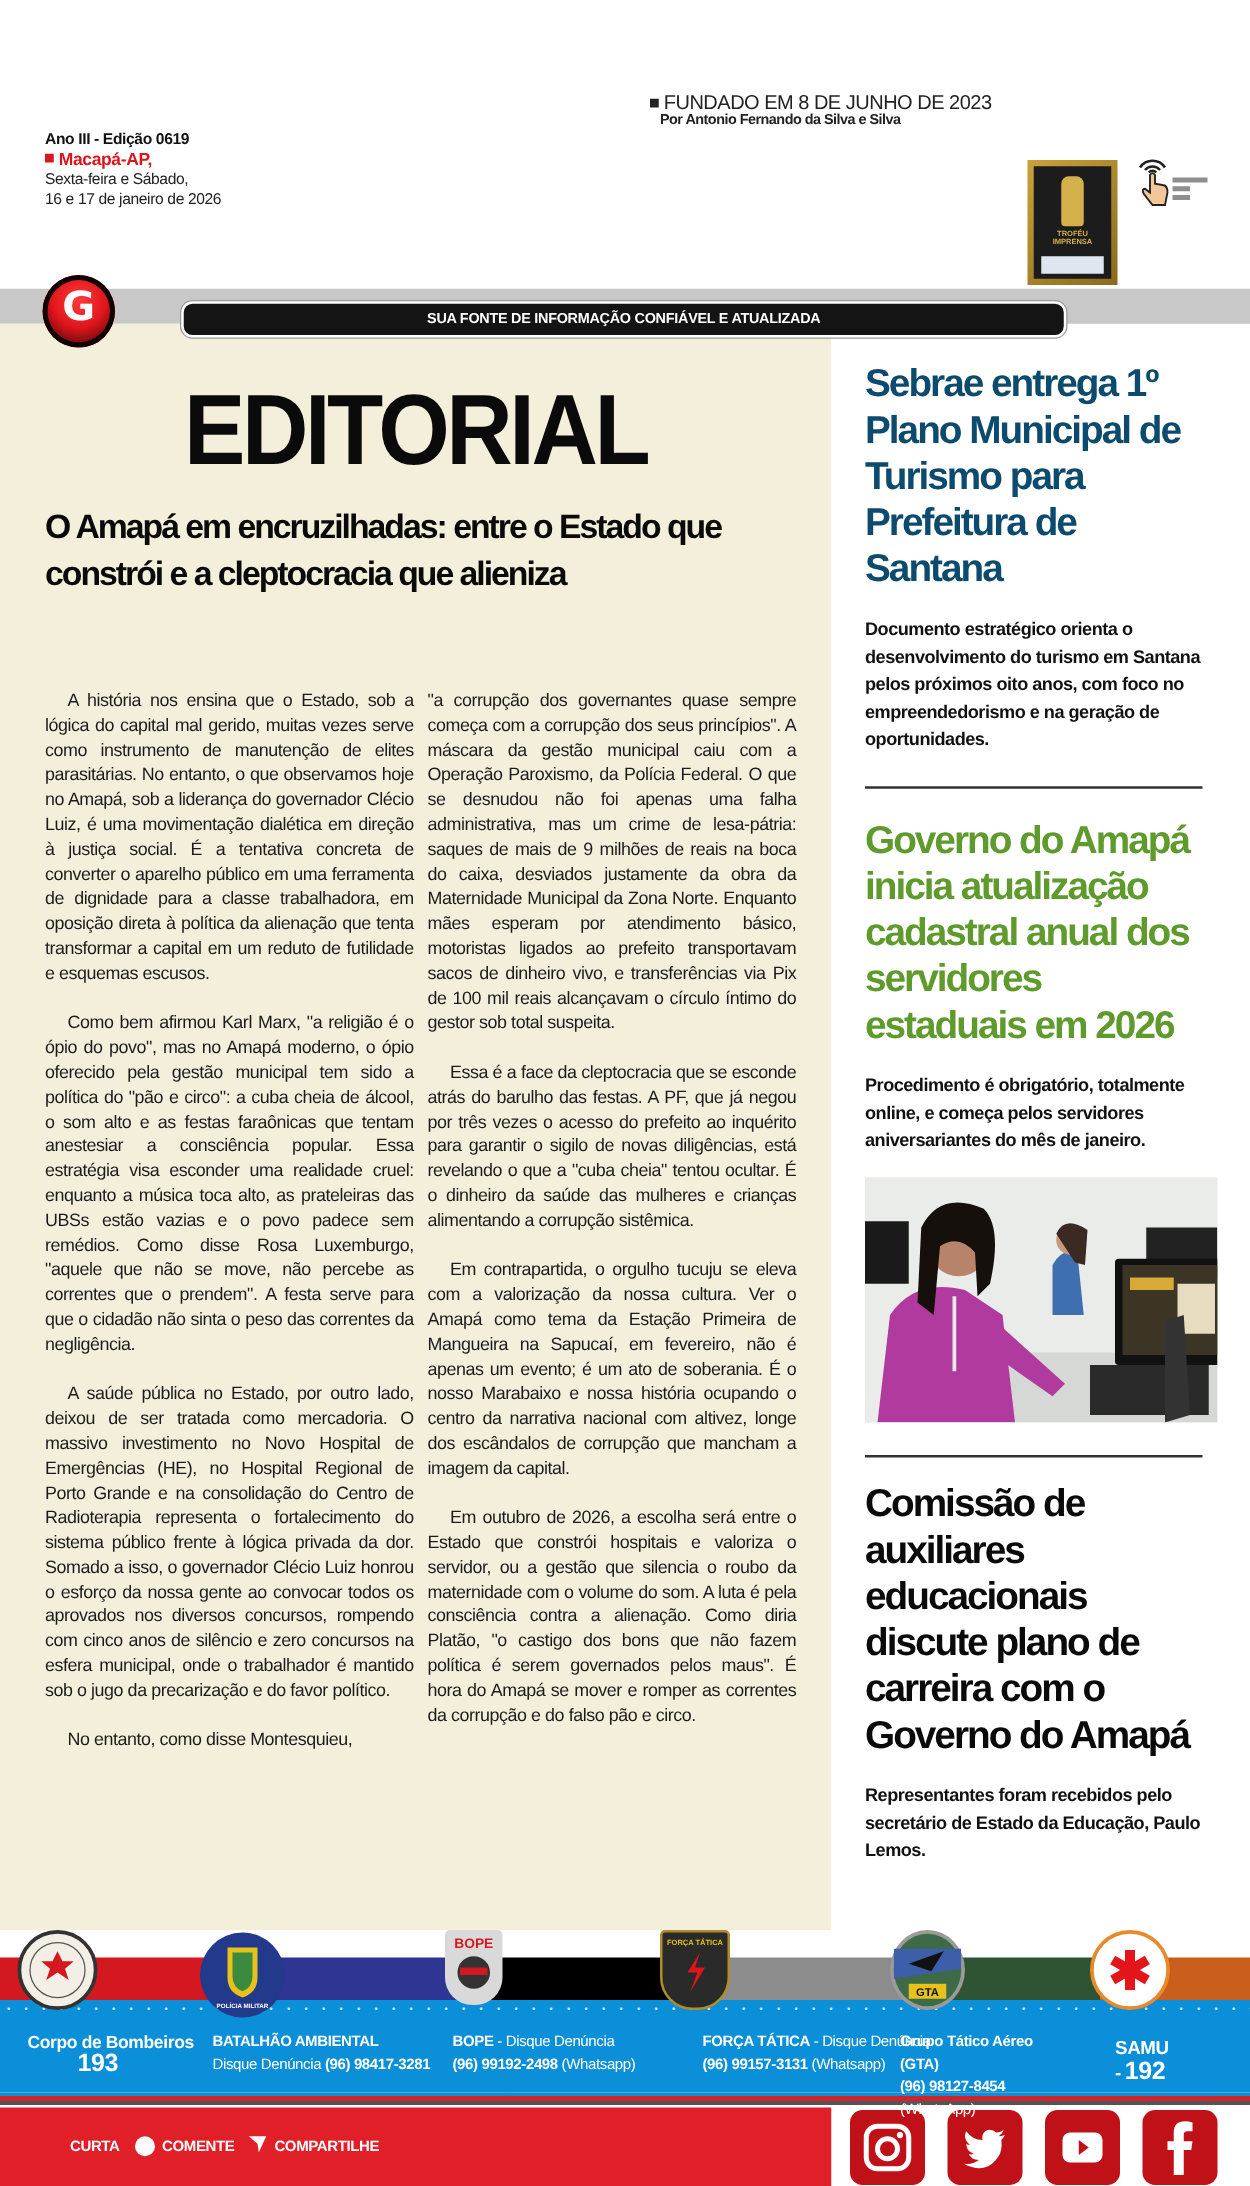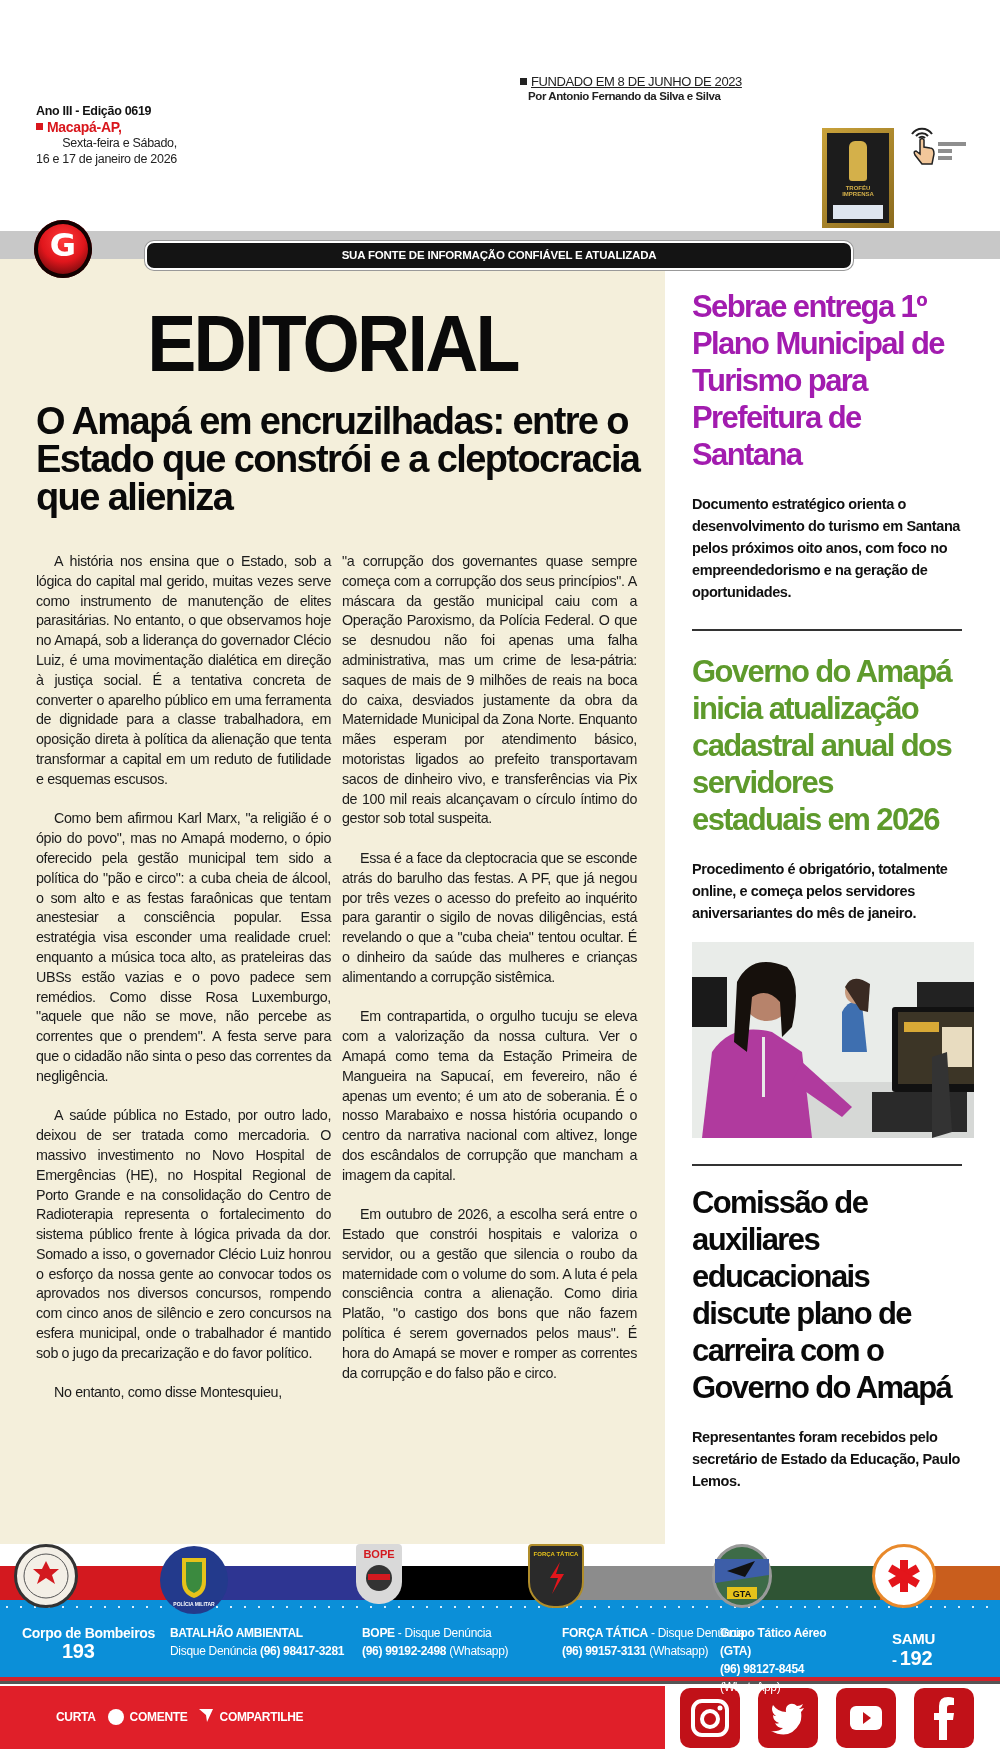--- a/index.html
+++ b/index.html
@@ -5,59 +5,59 @@
   * { margin: 0; padding: 0; box-sizing: border-box; }
   html, body { width: 1000px; height: 1749px; overflow: hidden; background: #ffffff; }
   body { font-family: "Liberation Sans", sans-serif; color: #1a1a1a; position: relative; }
 
   
   .header { position: absolute; top: 0; left: 0; width: 1000px; height: 232px; background: #fff; }
   .edition { position: absolute; left: 36px; top: 103px; font-size: 12.5px; line-height: 16px; letter-spacing: -0.3px; }
   .edition .ano { font-weight: bold; color: #111; }
   .edition .city { font-weight: bold; color: #d9161c; font-size: 14px; }
   .edition .city::before { content: ""; display: inline-block; width: 7px; height: 7px; background: #d9161c; margin-right: 4px; vertical-align: 2px; }
-  .edition .day { color: #222; text-align: right; }
+  .edition .day { color: #222; }
 
   .logo { position: absolute; left: 218px; top: 58px; width: 560px; height: 160px; }
   .logo-ring { position: absolute; left: 0; top: 22px; width: 140px; height: 135px; border-radius: 50%; background: radial-gradient(circle at 50% 40%, #e3262a 0%, #c01a1e 45%, #1a0a0a 70%, #000 100%); }
   .logo-ring::after { content: ""; position: absolute; left: 28px; top: 30px; width: 90px; height: 78px; border-radius: 20px; background: linear-gradient(180deg,#e8252a,#c9171c); border: 4px solid #500; }
   .logo-jornal { position: absolute; left: 140px; top: 15px; font-size: 34px; font-weight: bold; color: #1a1a1a; letter-spacing: -0.5px; font-family: "DejaVu Sans", sans-serif; }
   .logo-word { position: absolute; left: 128px; top: 30px; font-family: "DejaVu Sans", sans-serif; font-weight: bold; font-size: 112px; letter-spacing: -6px; line-height: 130px; background: linear-gradient(180deg, #8a1614 0%, #b8181a 40%, #e3151b 65%, #d9171b 100%); -webkit-background-clip: text; background-clip: text; color: transparent; }
-  .founded { position: absolute; left: 520px; top: 74px; font-size: 13px; color: #222; letter-spacing: -0.4px; text-decoration: underline; }
+  .founded { position: absolute; left: 520px; top: 74px; font-size: 16px; color: #222; letter-spacing: -0.4px; }
   .founded::before { content: ""; display: inline-block; width: 7px; height: 7px; background: #222; margin-right: 4px; vertical-align: 1px; }
   .author { position: absolute; left: 528px; top: 90px; font-size: 11.5px; font-weight: bold; color: #222; letter-spacing: -0.4px; }
 
   .award { position: absolute; left: 822px; top: 128px; width: 72px; height: 100px; background: linear-gradient(135deg,#c9a23a,#8a6a1e); padding: 5px; }
   .award-inner { width: 100%; height: 100%; background: #1c1c1c; position: relative; }
   .award-trophy { position: absolute; left: 22px; top: 8px; width: 18px; height: 40px; background: #d4b04a; border-radius: 6px 6px 3px 3px; }
   .award-text { position: absolute; left: 6px; top: 52px; width: 50px; text-align: center; color: #d4b04a; font-size: 6px; font-weight: bold; }
   .award-logos { position: absolute; left: 6px; bottom: 4px; width: 50px; height: 14px; background: #dfe6ef; }
 
   .touch-icon { position: absolute; left: 908px; top: 124px; width: 60px; height: 46px; }
 
   
   .gray-band { position: absolute; left: 0; top: 231px; width: 1000px; height: 28px; background: #c8c8c8; }
   .g-badge { position: absolute; left: 34px; top: 220px; width: 58px; height: 58px; border-radius: 50%; background: radial-gradient(circle at 50% 35%, #ff3b3b 0%, #e0161c 45%, #1b0202 100%); box-shadow: inset 0 0 0 4px #120101; z-index: 3; }
   .g-badge span { position: absolute; left: 0; top: 6px; width: 58px; text-align: center; color: #fff; font-family: "DejaVu Sans", sans-serif; font-weight: bold; font-size: 32px; }
   .slogan { position: absolute; left: 145px; top: 241px; width: 708px; height: 29px; background: #141414; border-radius: 9px; border: 2px solid #fff; box-shadow: 0 0 0 1px #999; color: #fff; font-size: 11.5px; font-weight: bold; text-align: center; line-height: 25px; letter-spacing: -0.2px; z-index: 2; }
 
   
   .main-left { position: absolute; left: 0; top: 259px; width: 665px; height: 1285px; background: #f4efdb; }
   .editorial-title { position: absolute; left: 0; top: 298px; width: 665px; text-align: center; font-size: 80px; font-weight: bold; letter-spacing: -3px; color: #0a0a0a; font-family: "Liberation Sans", sans-serif; transform: scaleX(0.92); }
-  .headline { position: absolute; left: 36px; top: 402px; width: 620px; font-size: 38px; line-height: 38px; font-weight: bold; letter-spacing: -1.6px; color: #0a0a0a; }
+  .headline { position: absolute; left: 36px; top: 402px; width: 620px; font-size: 27px; line-height: 38px; font-weight: bold; letter-spacing: -1.6px; color: #0a0a0a; }
   .col { position: absolute; top: 552px; width: 295px; font-size: 14.3px; line-height: 19.8px; color: #1b1b1b; text-align: justify; letter-spacing: -0.35px; }
   .col p { text-indent: 18px; margin-bottom: 19.8px; }
   .col p.cont { text-indent: 0; }
   .col-1 { left: 36px; }
   .col-2 { left: 342px; }
 
   
   .sidebar { position: absolute; left: 692px; top: 288px; width: 272px; }
   .story-title { font-weight: bold; letter-spacing: -1.6px; line-height: 37px; font-size: 31px; }
-  .t-blue { color: #a21caf; }
+  .t-blue { color: #0c4a6e; }
   .t-green { color: #5e9a2c; }
   .t-black { color: #0a0a0a; }
   .story-sum { font-size: 14.5px; font-weight: bold; line-height: 22px; color: #111; letter-spacing: -0.4px; margin-top: 20px; }
   .divider { height: 2px; background: #333; width: 270px; }
   .photo { width: 282px; height: 196px; position: relative; overflow: hidden; background: #e8ebe8; }
 
   
   .emergency { position: absolute; left: 0; top: 1544px; width: 844px; height: 130px; }
   .stripe { position: absolute; top: 22px; height: 36px; }
   .blue-band { position: absolute; left: 0; top: 56px; width: 1000px; height: 74px; background: #0b8fd8; }

